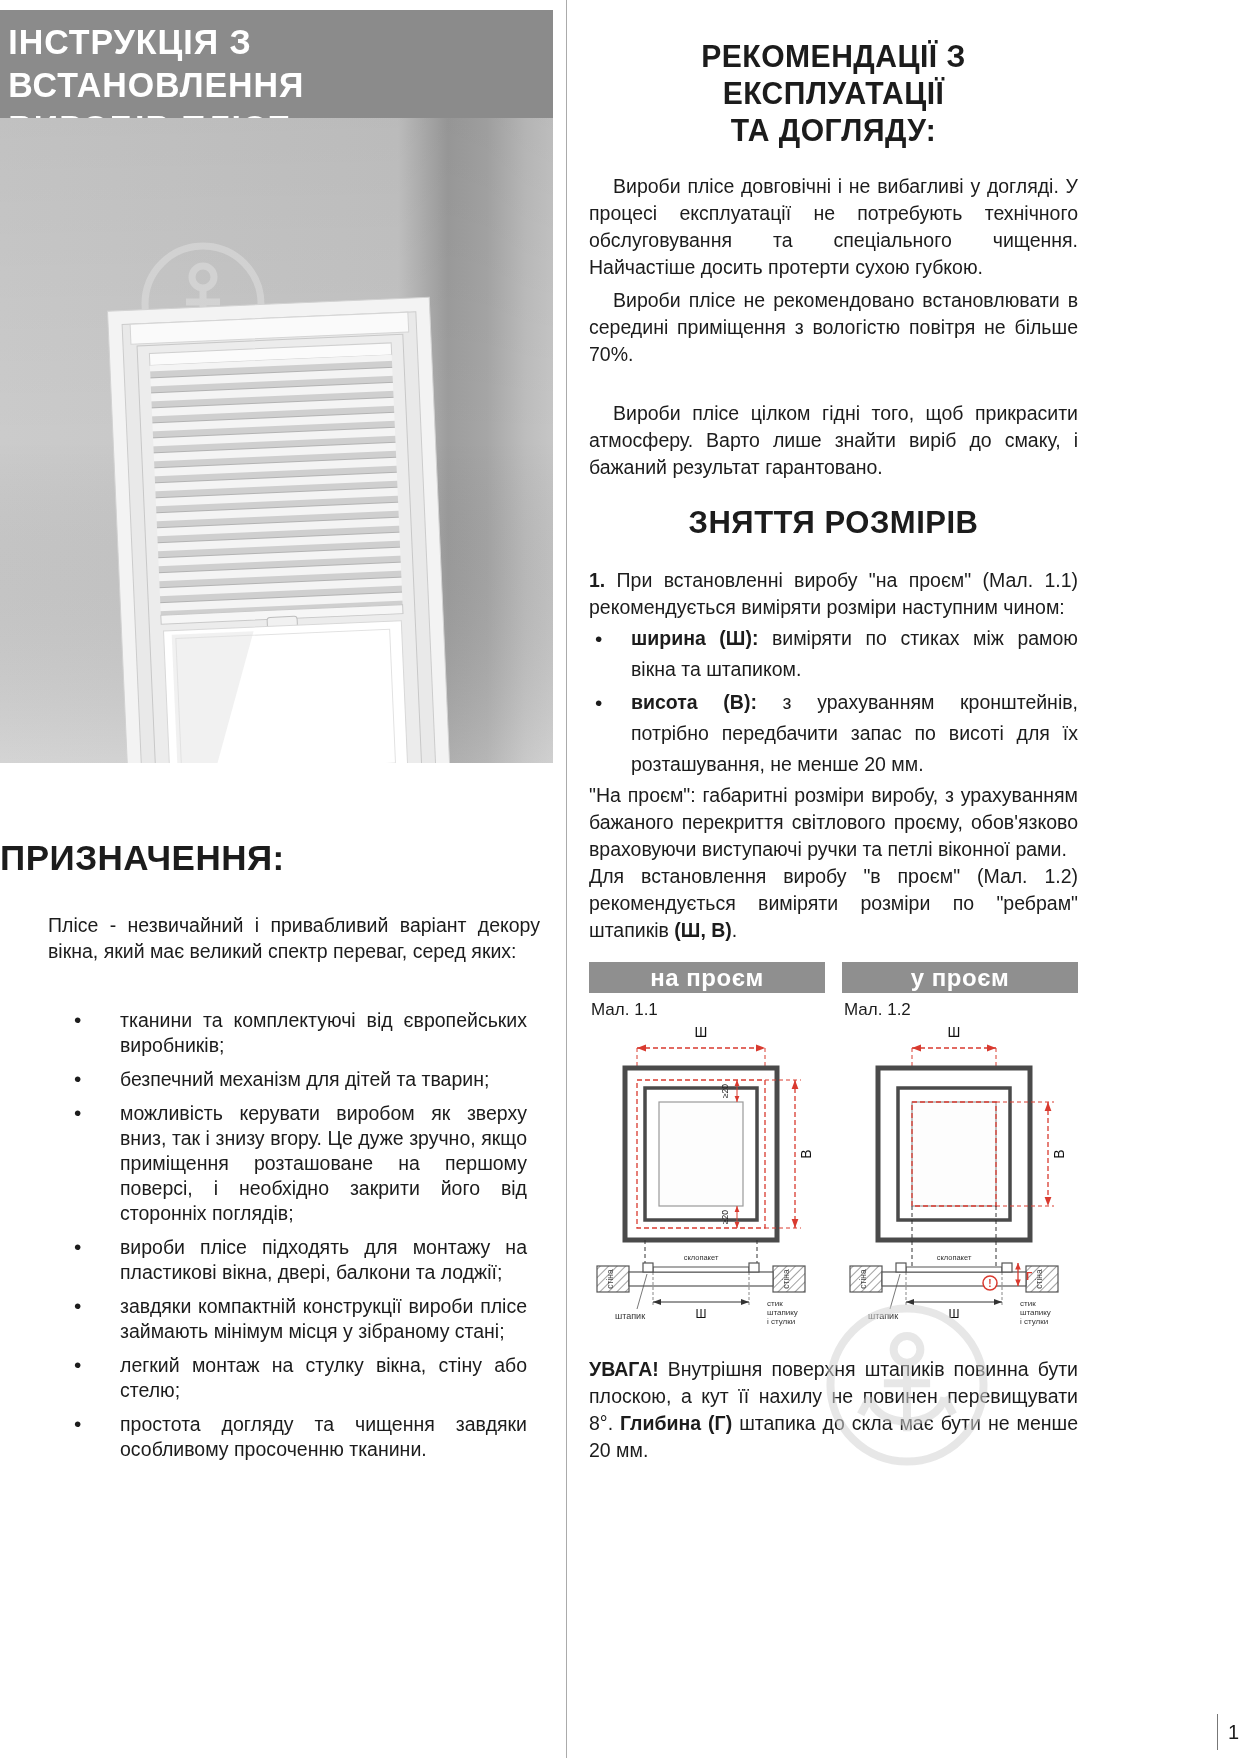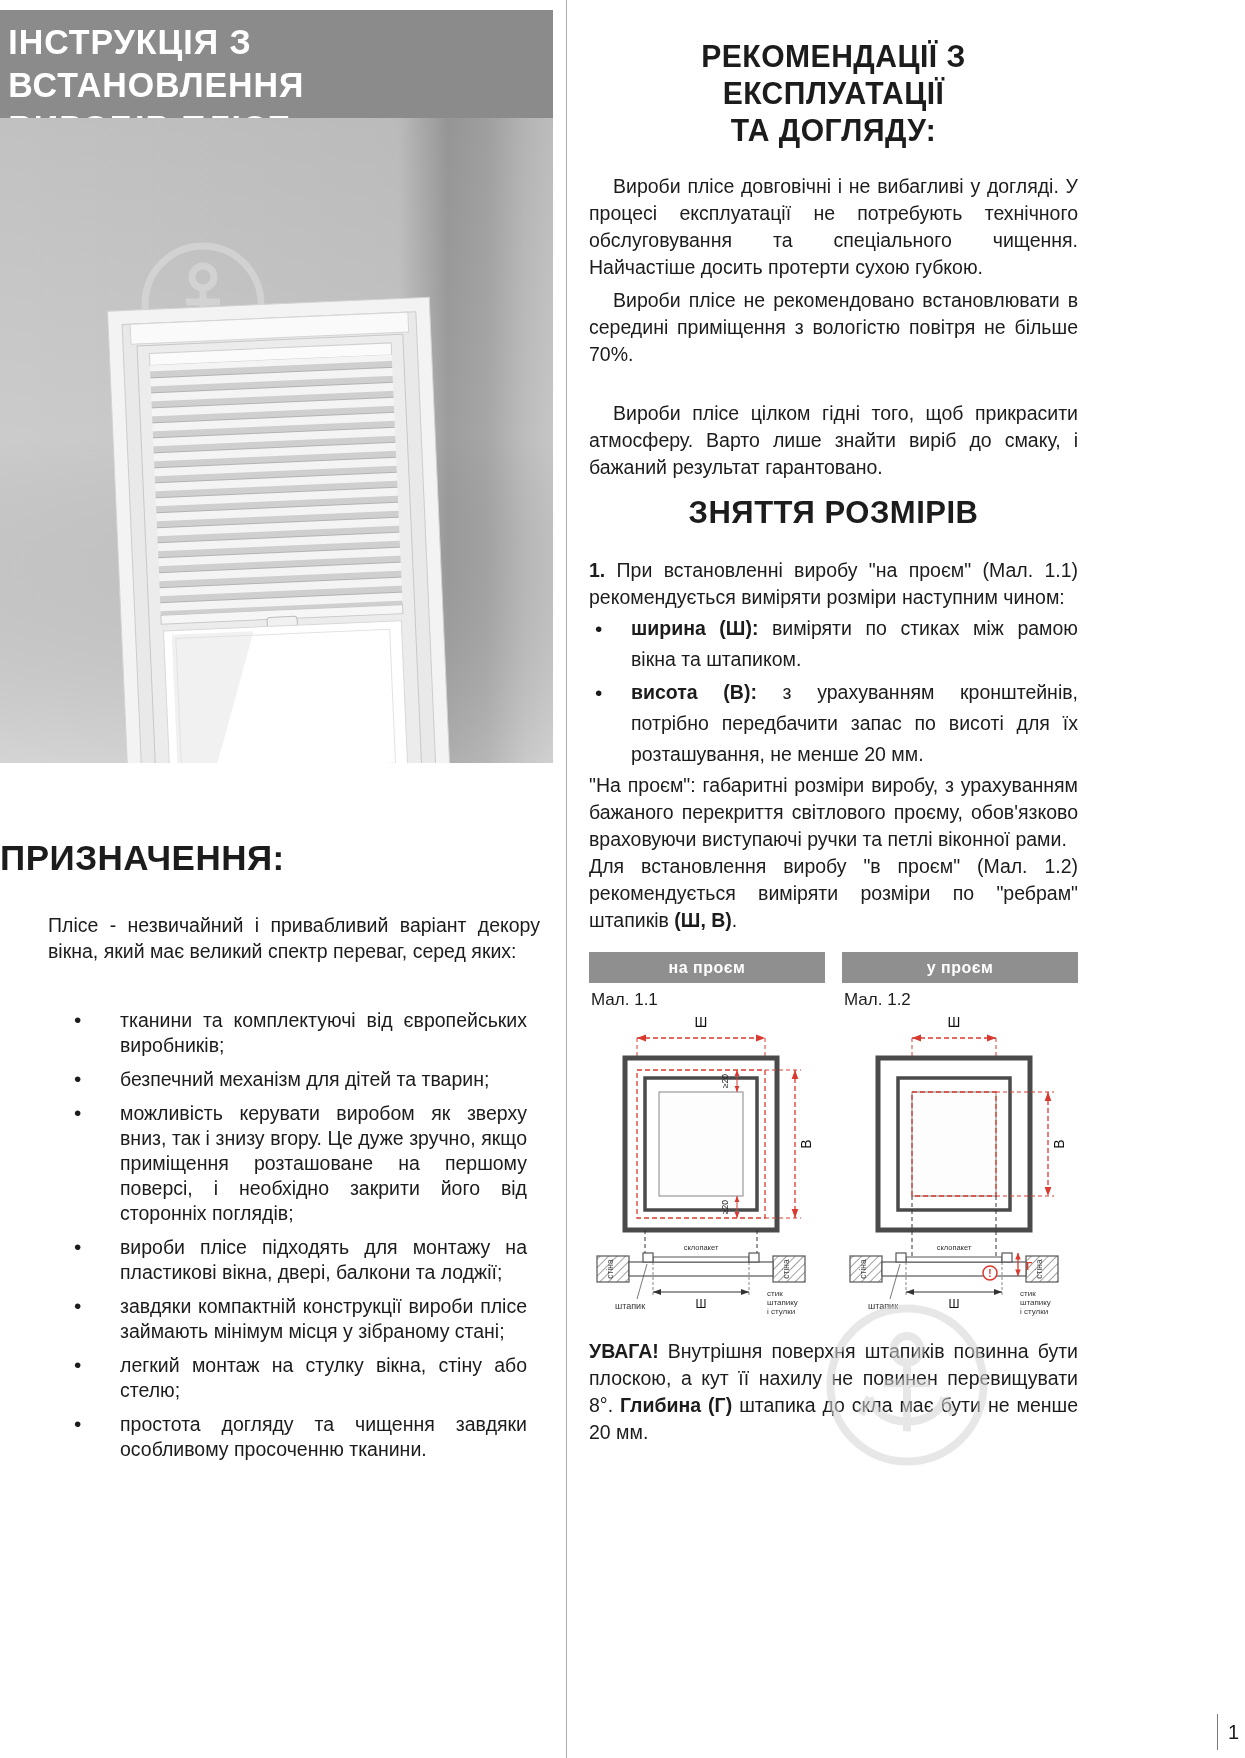--- a/index.html
+++ b/index.html
@@ -31,38 +31,38 @@
   
   .divider { position:absolute; left:566px; top:0; width:1px; height:1758px; background:#ababab; }
   
   .right-col { position:absolute; left:589px; top:38px; width:489px; }
   .right-title {
     text-align:center; font-weight:700; font-size:31px; line-height:37px;
     letter-spacing:.5px; margin:0 0 24px; transform:scaleX(.97);
   }
   p.body { font-size:19.5px; line-height:27px; text-align:justify; margin:0 0 6px; text-indent:24px; }
   p.body.gap-top { margin-top:32px; }
-  .section-title { text-align:center; font-weight:700; font-size:31px; letter-spacing:.5px; margin:14px 0 26px; }
+  .section-title { text-align:center; font-weight:700; font-size:31px; letter-spacing:.5px; margin:24px 0 26px; }
   p.step { font-size:19.5px; line-height:27px; text-align:justify; margin:0; }
   .mli {
     position:relative; padding-left:42px; font-size:19.5px; line-height:31px;
     text-align:justify; margin:2px 0;
   }
   .mli::before { content:"•"; position:absolute; left:6px; top:0; font-size:21px; }
   
   .figures { display:flex; gap:17px; margin-top:18px; }
   .fig { width:236px; }
   .fig-header {
-    background:#8f8f8f; color:#fff; font-weight:700; font-size:16px;
+    background:#8f8f8f; color:#fff; font-weight:700; font-size:24px;
     text-align:center; line-height:31px; letter-spacing:.5px;
   }
   .fig-caption { font-size:17px; margin:7px 0 2px 2px; }
   svg.fig-svg { display:block; width:236px; height:310px; }
   
-  .warning { margin-top:16px; font-size:19.5px; line-height:27px; text-align:justify; }
+  .warning { margin-top:24px; font-size:19.5px; line-height:27px; text-align:justify; }
   
   .watermark-lg { position:absolute; left:818px; top:1296px; width:178px; height:178px; opacity:.55; pointer-events:none; }
   .page-num {
     position:absolute; right:6px; bottom:8px; font-size:20px; line-height:36px;
     padding-left:10px; border-left:1.5px solid #777;
   }
   b { font-weight:700; }
 </style>
 </head>
 <body>

